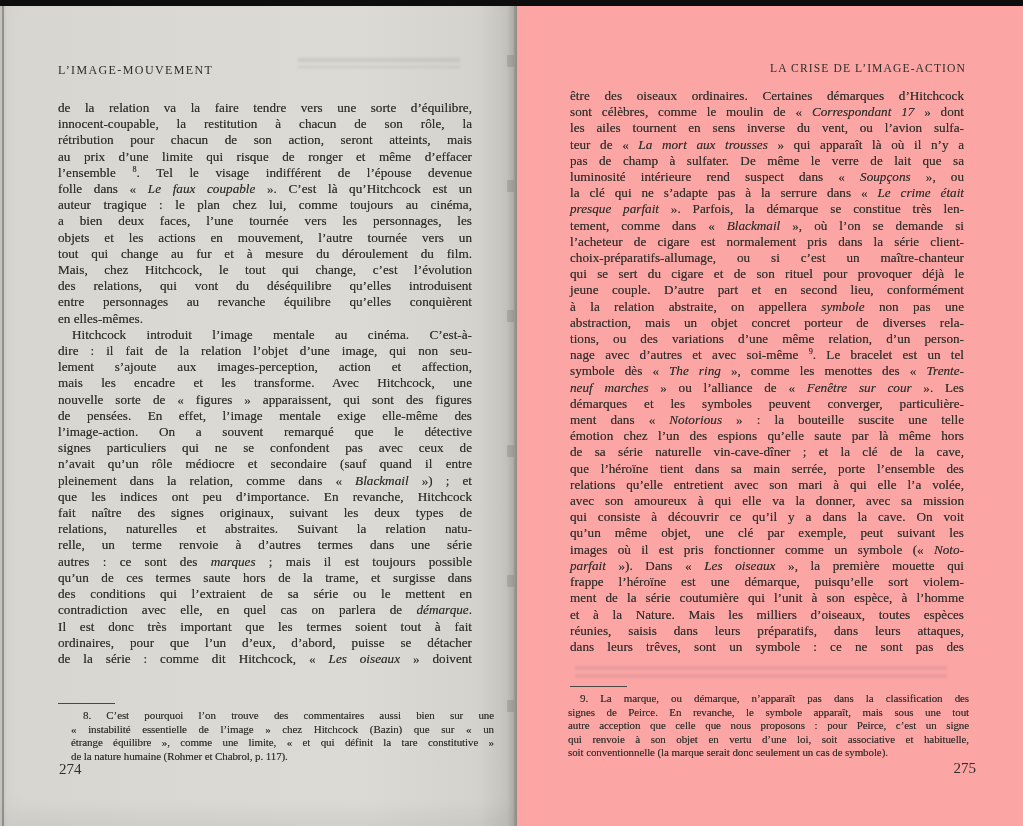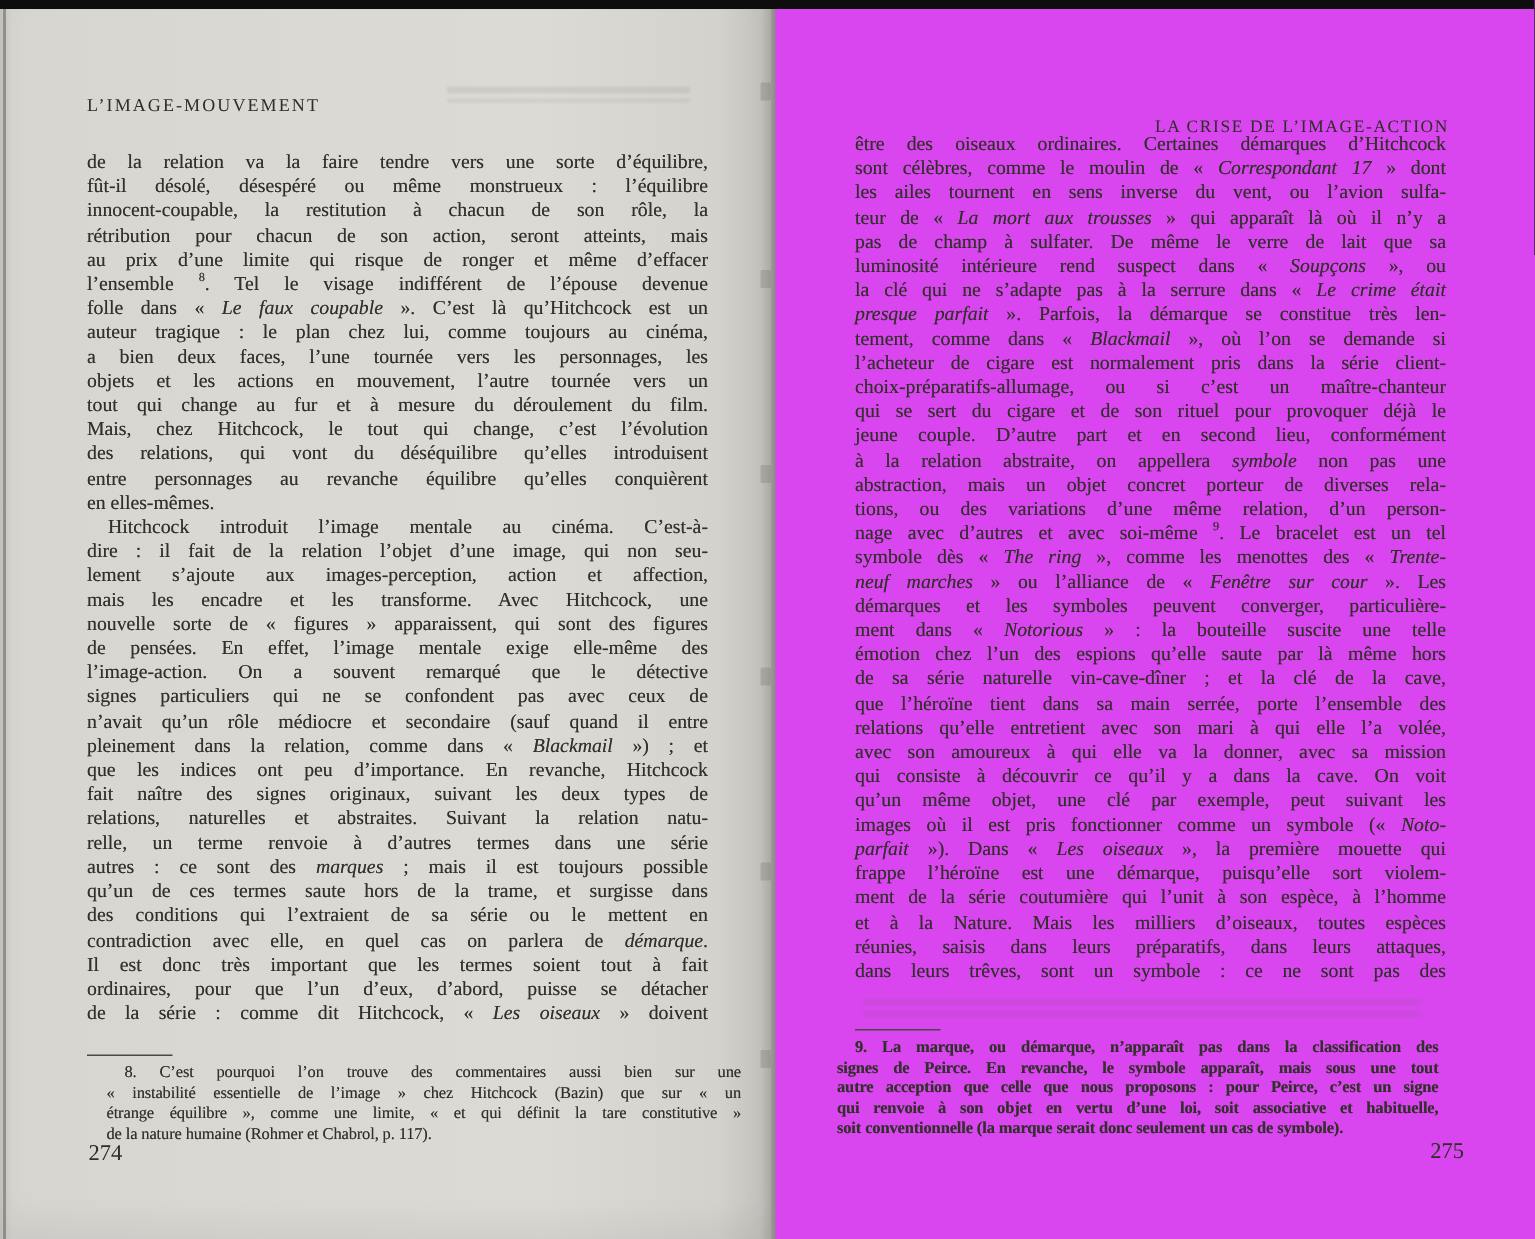--- a/index.html
+++ b/index.html
@@ -1,54 +1,54 @@
 <!DOCTYPE html>
 <html><head>
 <meta charset="utf-8">
 <style>
   * { margin:0; padding:0; box-sizing:border-box; }
   html,body { width:1023px; height:826px; background:#0d0d0d; }
   body { font-family:"Liberation Serif","DejaVu Serif",serif; }
-  .scan { position:relative; width:1023px; height:826px; overflow:hidden; background:#d946ef; }
+  .scan { position:relative; width:1023px; height:826px; overflow:hidden; background:#fca5a5; }
   .topbar { position:absolute; left:0; top:0; width:1023px; height:6px; background:#0d0d0d; }
   .page { position:absolute; top:6px; height:820px; color:#32302b; }
   .page-left {
     left:0; width:515px;
     background:linear-gradient(90deg,#c6c5c0 0%,#d6d5d0 1.5%,#d9d8d3 30%,#dbdad5 70%,#d3d2cd 93%,#c3c2bd 98.5%,#abaaa5 100%);
     box-shadow:inset 0 -12px 20px rgba(0,0,0,0.05);
   }
   .page-right {
     left:517px; width:506px;
     background:linear-gradient(90deg,#f1f0ec 0%,#ecebe7 3%,#e5e4df 8%,#e2e1dc 60%,#dedddd8 96%,#d3d2cd 100%);
   }
   .left-edge-line { position:absolute; left:2px; top:0; width:2px; height:820px; background:rgba(90,89,85,0.5); }
   .seam { position:absolute; left:514px; top:6px; width:3px; height:820px; background:linear-gradient(90deg,#9b9a93,#8c8b86); }
   .stitch { position:absolute; left:507px; width:7px; height:12px; background:rgba(120,119,112,0.32); border-radius:1px; }
 
   .header { position:absolute; font-size:12px; letter-spacing:1.4px; white-space:nowrap; color:#2f2d28; }
   .page-left .header { left:58px; top:57px; }
-  .page-right .header { left:53px; top:72px; width:396px; text-align:right; font-size:11.6px; letter-spacing:1.1px; }
+  .page-right .header { left:53px; top:56px; width:396px; text-align:right; font-size:11.6px; letter-spacing:1.1px; }
 
   .body { position:absolute; font-size:13.2px; line-height:16.2px; text-shadow:0 0 0.4px rgba(50,48,42,0.65); }
   .page-left .body { left:58px; top:94px; width:414px; }
   .page-right .body { left:53px; top:82px; width:394px; }
 
   .line { text-align:justify; text-align-last:justify; }
   .line.end { text-align-last:left; }
   .para.indent .line:first-child { text-indent:14px; }
   .it { font-style:italic; }
   sup { font-size:0.62em; vertical-align:super; line-height:0; }
 
   .fn-rule { position:absolute; width:57px; border-top:1.2px solid #4a4843; }
   .page-left .fn-rule { left:58px; top:697px; }
   .page-right .fn-rule { left:53px; top:680px; }
 
   .footnote { position:absolute; font-size:11px; line-height:13.5px; letter-spacing:-0.1px; text-shadow:0 0 0.3px rgba(50,48,42,0.6); }
   .page-left .footnote { left:71px; top:703px; width:423px; }
-  .page-right .footnote { left:41px; top:686px; width:401px;font-weight:bold; }
+  .page-right .footnote { left:51px; top:686px; width:401px; }
   .footnote .line:first-child { text-indent:12px; }
 
   .pageno { position:absolute; font-size:15px; color:#2f2d28; }
   .page-left .pageno { left:59px; top:755px; }
   .page-right .pageno { left:63px; top:754px; width:396px; text-align:right; }
 
   .ghost { position:absolute; background:repeating-linear-gradient(to bottom,rgba(105,102,92,0.13) 0 4px,rgba(0,0,0,0) 4px 8px); filter:blur(1.2px); }
   .ghost-rt { left:58px; top:660px; width:372px; height:15px; }
   .ghost-lt { left:298px; top:52px; width:162px; height:10px; }
 </style>
@@ -58,21 +58,20 @@
 <div class="scan">
   <div class="topbar"></div>
 
   <div class="page page-left">
     <div class="left-edge-line"></div>
     <div class="ghost ghost-lt"></div>
     <div class="header">L’IMAGE-MOUVEMENT</div>
     <div class="body">
         <div class="para">
           <div class="line"><span>de la relation va la faire tendre vers une sorte d’équilibre,</span></div>
-          <div class="line"><span>fût-il désolé, désespéré ou même monstrueux : l’équilibre</span></div>
           <div class="line"><span>innocent-coupable, la restitution à chacun de son rôle, la</span></div>
           <div class="line"><span>rétribution pour chacun de son action, seront atteints, mais</span></div>
           <div class="line"><span>au prix d’une limite qui risque de ronger et même d’effacer</span></div>
           <div class="line"><span>l’ensemble </span><sup>8</sup><span>. Tel le visage indifférent de l’épouse devenue</span></div>
           <div class="line"><span>folle dans « </span><span class="it">Le faux coupable</span><span> ». C’est là qu’Hitchcock est un</span></div>
           <div class="line"><span>auteur tragique : le plan chez lui, comme toujours au cinéma,</span></div>
           <div class="line"><span>a bien deux faces, l’une tournée vers les personnages, les</span></div>
           <div class="line"><span>objets et les actions en mouvement, l’autre tournée vers un</span></div>
           <div class="line"><span>tout qui change au fur et à mesure du déroulement du film.</span></div>
           <div class="line"><span>Mais, chez Hitchcock, le tout qui change, c’est l’évolution</span></div>

